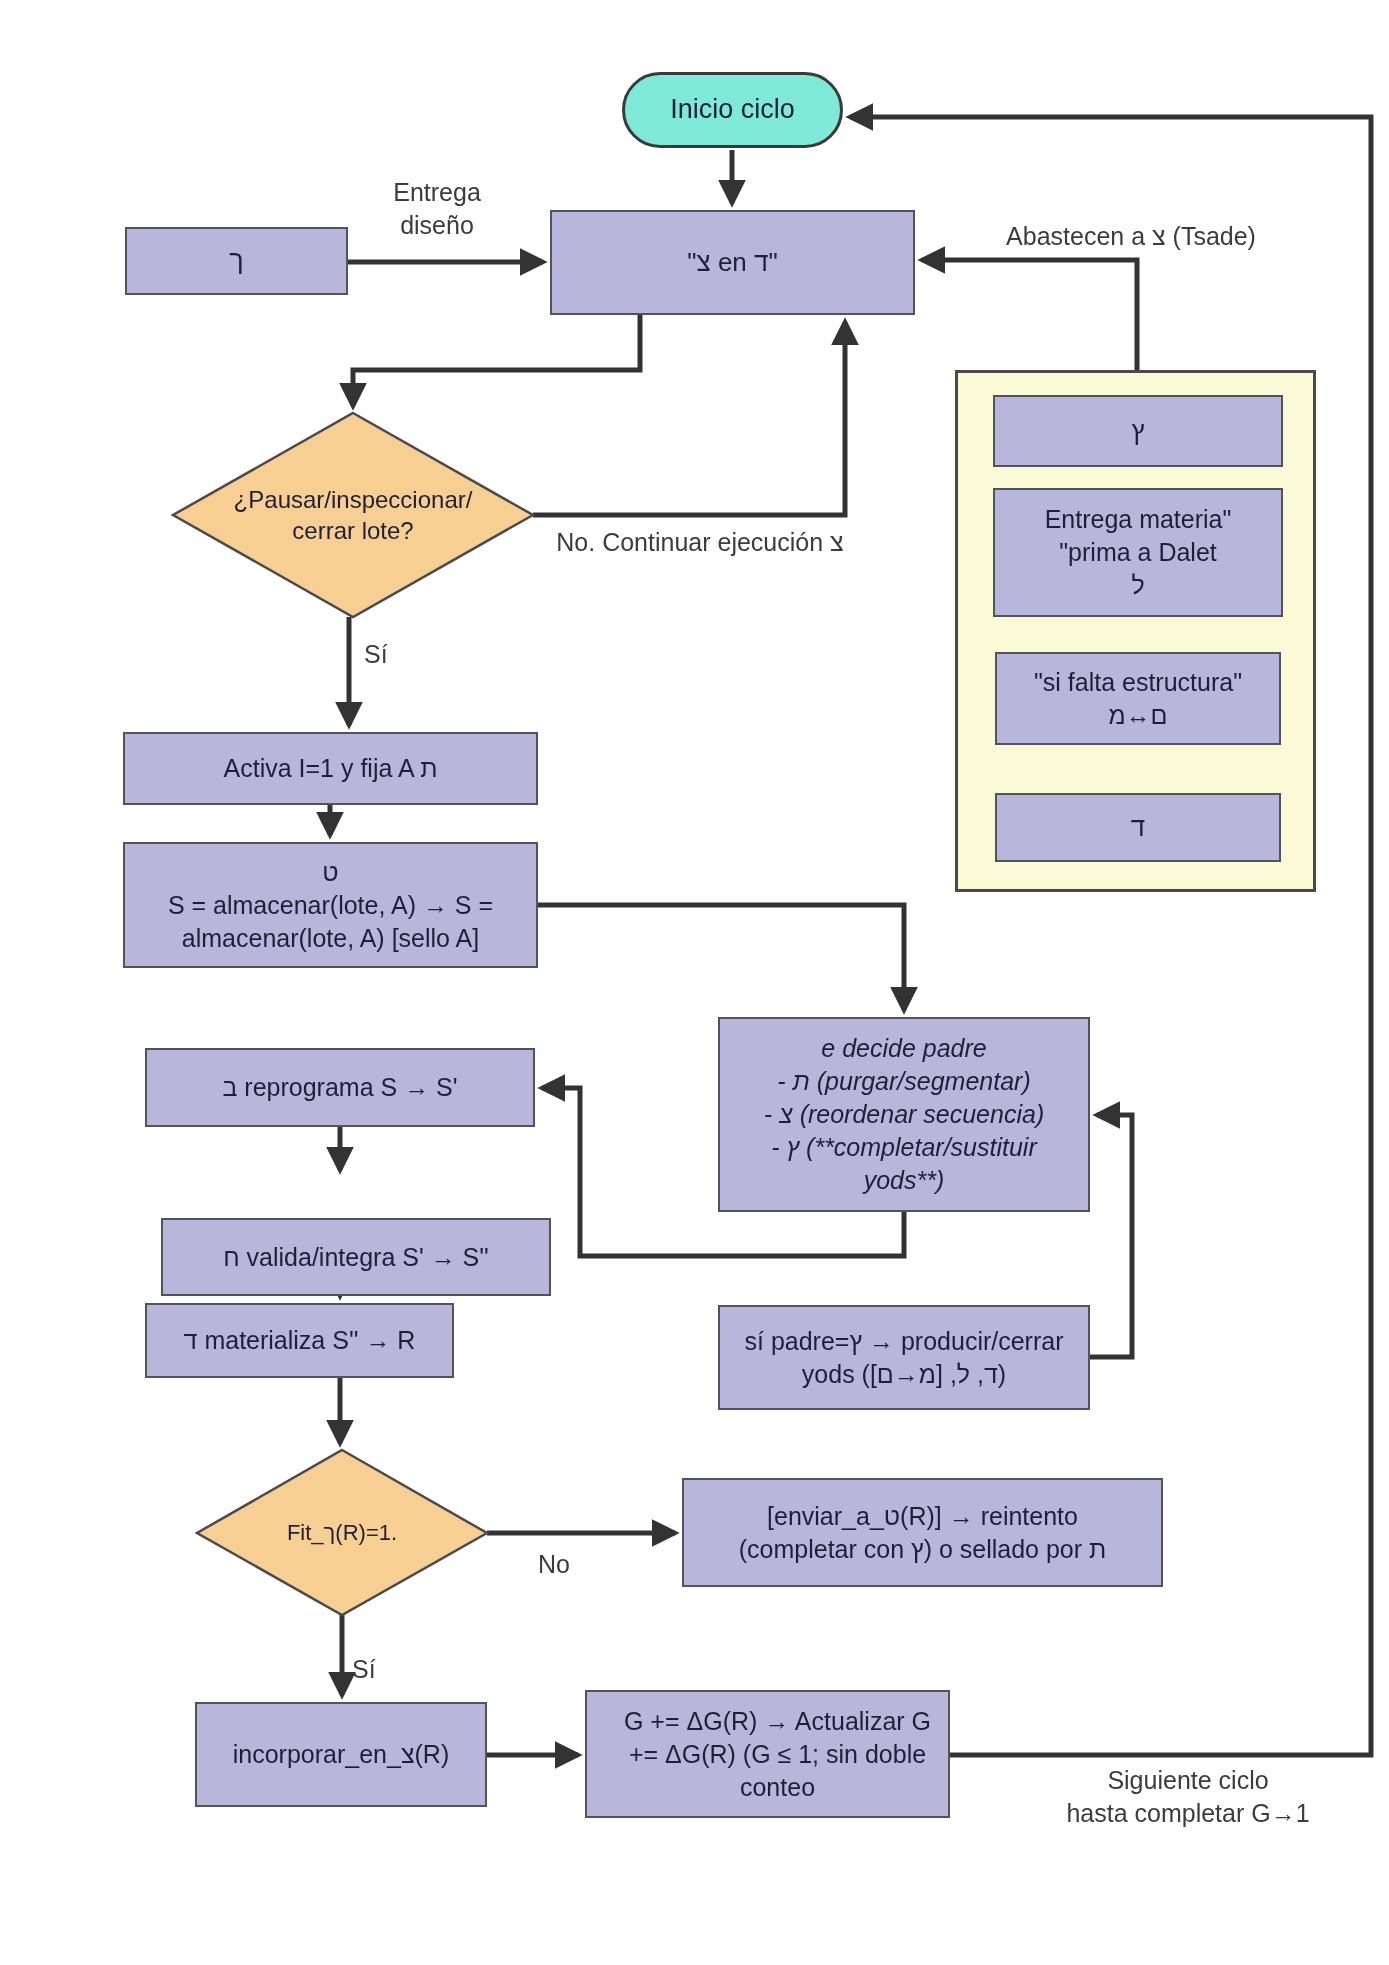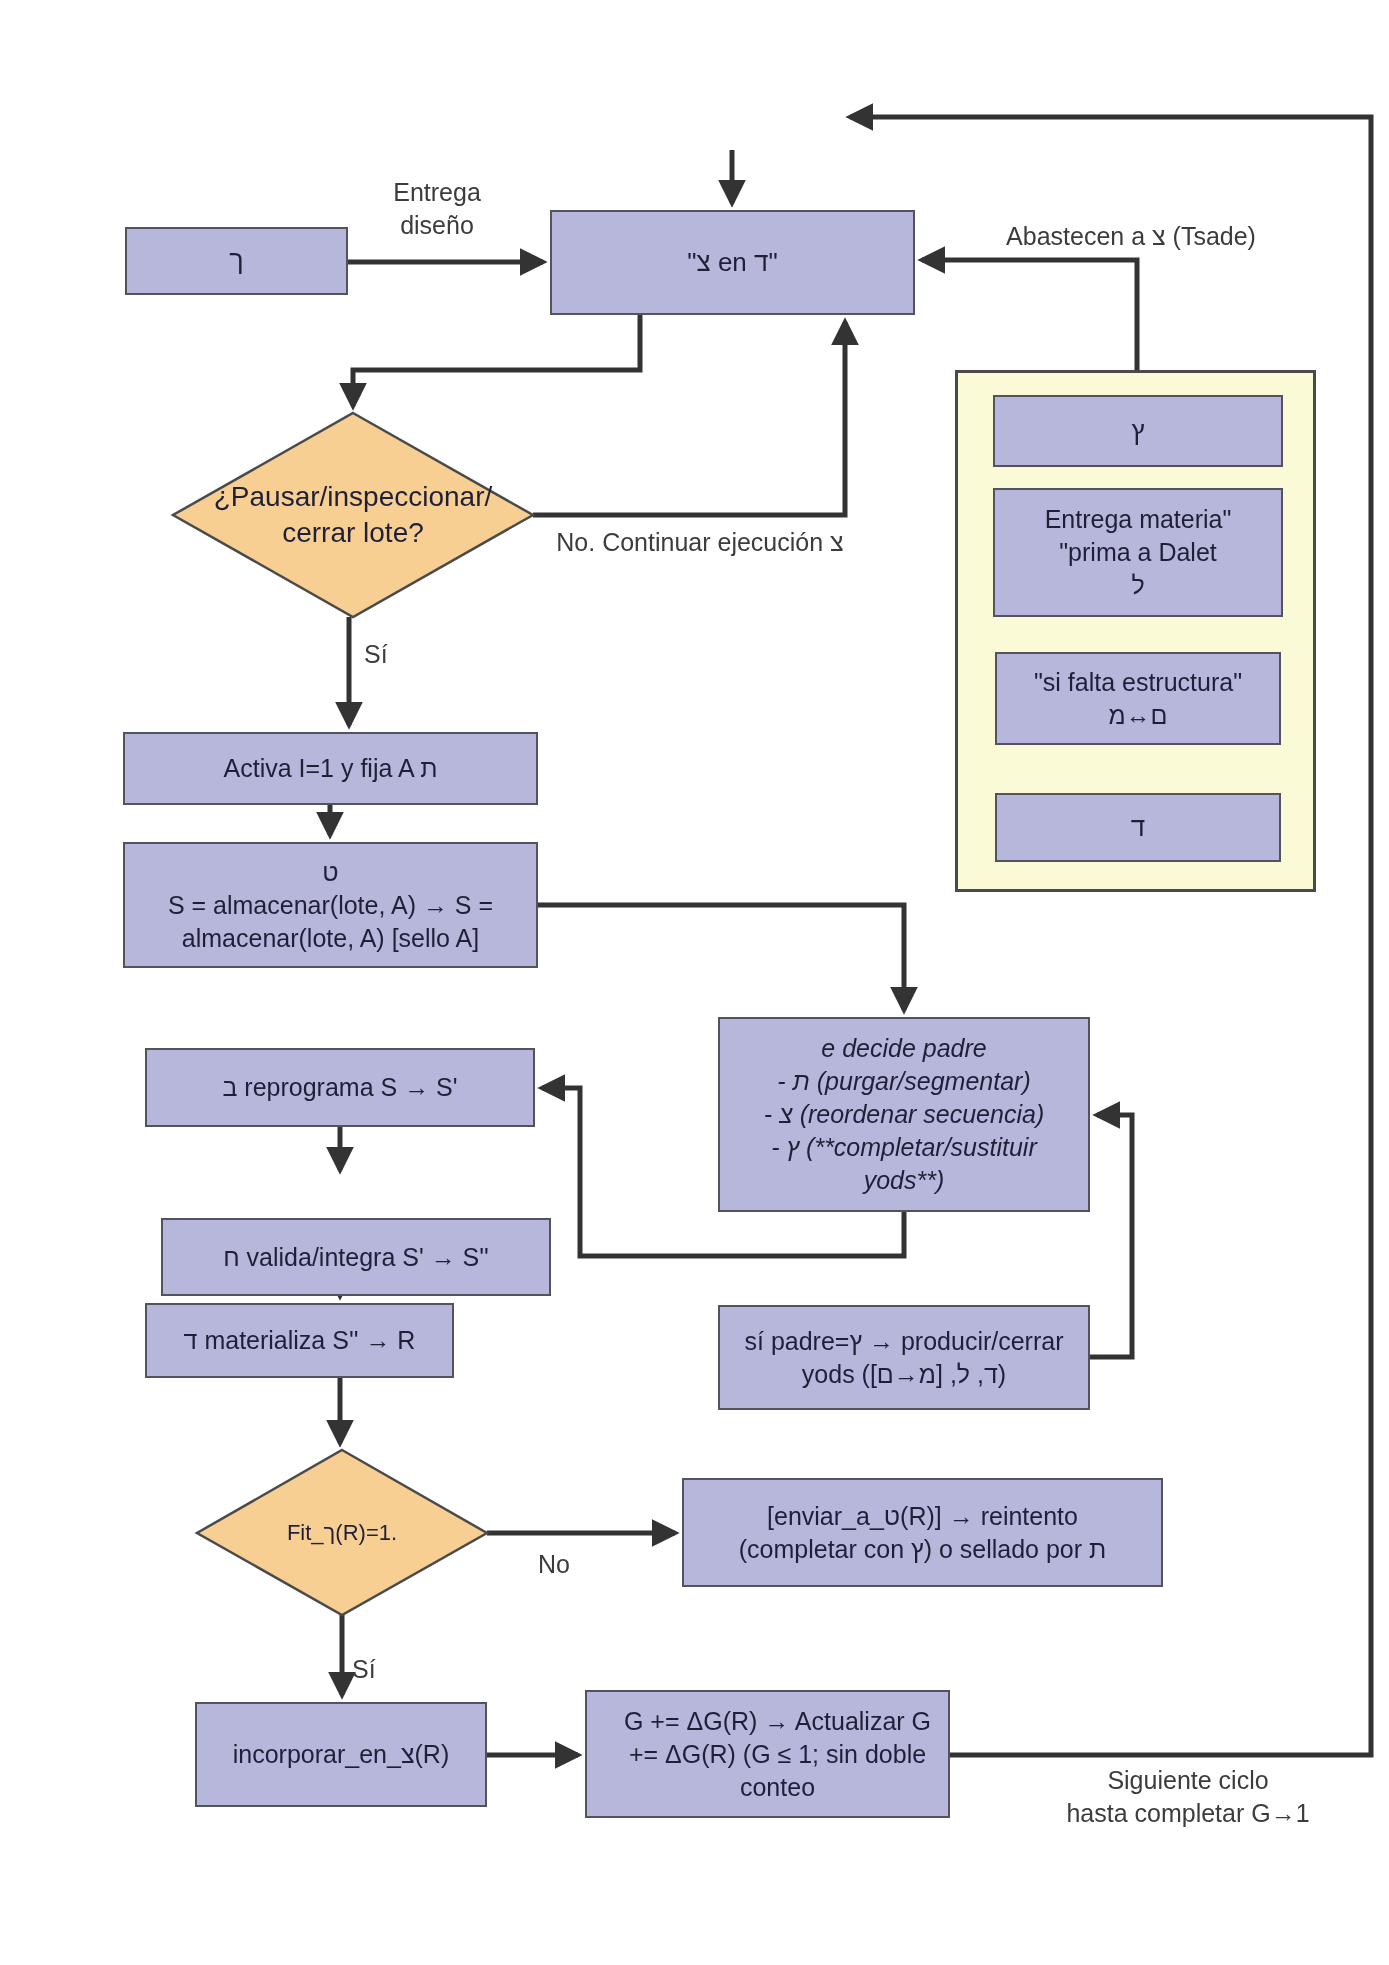--- a/index.html
+++ b/index.html
@@ -59,35 +59,36 @@
       <path d="M487,1533 H675" marker-end="url(#arrow)"></path>
       <path d="M342,1615 V1695" marker-end="url(#arrow)"></path>
       <path d="M487,1755 H578" marker-end="url(#arrow)"></path>
       <path d="M1090,1357 H1132 V1115 H1097" marker-end="url(#arrow)"></path>
     </g>
 
     <polygon points="353,413 533,515 353,617 173,515" style="fill:var(--diamond-fill); stroke:var(--diamond-border); stroke-width:2.5"></polygon>
     <polygon points="342,1450 487,1533 342,1615 197,1533" style="fill:var(--diamond-fill); stroke:var(--diamond-border); stroke-width:2.5"></polygon>
   </svg>
 
+  <div class="node pill" style="left:622px; top:72px; width:221px; height:76px;">Inicio ciclo</div>
 
   <div class="node rect" style="left:550px; top:210px; width:365px; height:105px; font-size:26px;">"צ en ד"</div>
 
   <div class="node rect" style="left:125px; top:227px; width:223px; height:68px; font-size:27px;">ך</div>
 
   <div class="panel" style="left:955px; top:370px; width:361px; height:522px;"></div>
   <div class="node rect" style="left:993px; top:395px; width:290px; height:72px; font-size:26px;">ץ</div>
   <div class="node rect" style="left:993px; top:488px; width:290px; height:129px;">Entrega materia"
 "prima a Dalet
 ל</div>
   <div class="node rect" style="left:995px; top:652px; width:286px; height:93px;">"si falta estructura"
 ם↔מ</div>
   <div class="node rect" style="left:995px; top:793px; width:286px; height:69px; font-size:26px;">ד</div>
 
-  <div class="dtext" style="left:203px; top:433px; width:300px; height:164px; font-size:28px;">¿Pausar/inspeccionar/
+  <div class="dtext" style="left:203px; top:433px; width:300px; height:164px; font-size:24px;">¿Pausar/inspeccionar/
 cerrar lote?</div>
 
   <div class="node rect" style="left:123px; top:732px; width:415px; height:73px;">Activa I=1 y fija A ת</div>
   <div class="node rect" style="left:123px; top:842px; width:415px; height:126px;">ט
 S = almacenar(lote, A) → S =
 almacenar(lote, A) [sello A]</div>
   <div class="node rect" style="left:718px; top:1017px; width:372px; height:195px;font-style:italic;">e decide padre
 - ת (purgar/segmentar)
 - צ (reordenar secuencia)
 - ץ (**completar/sustituir

